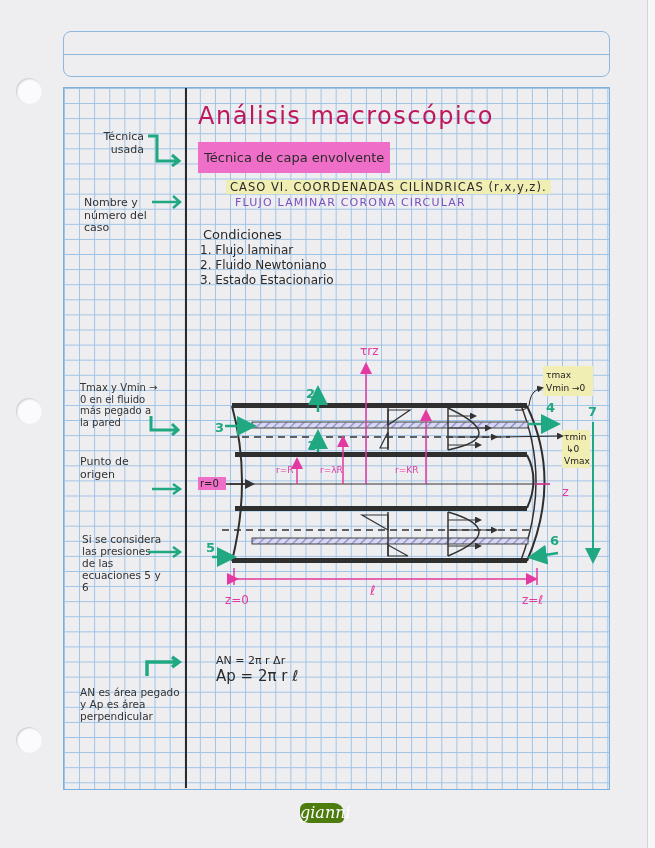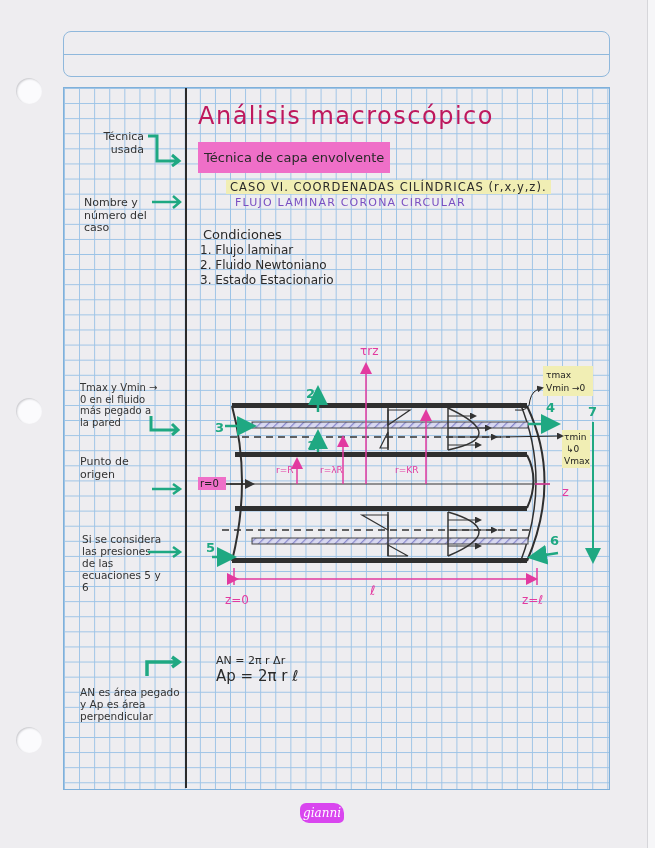--- a/index.html
+++ b/index.html
@@ -13,21 +13,21 @@
     background-image:linear-gradient(to right,#9cc3e6 1px,transparent 1px),linear-gradient(to bottom,#9cc3e6 1px,transparent 1px);
     background-size:15.1px 15.1px;}
   .margin-line{position:absolute;left:185px;top:88px;width:2px;height:700px;background:#2b2b2b;}
   .hw{position:absolute;font-family:"DejaVu Sans",sans-serif;color:#2a2a2a;white-space:nowrap;line-height:1.15;}
   .note{font-size:11px;color:#333;white-space:normal;}
   .purple{color:#7a4fc2;}
   .title{font-size:24px;letter-spacing:1.5px;color:#be185d;font-weight:normal;}
   .hl-pink{background:#ef6fc8;padding:8px 6px;}
   .hl-yellow{background:#f1eeb4;padding:0 4px;}
   .arrow{position:absolute;}
-  .logo{position:absolute;left:300px;top:803px;width:44px;height:20px;background:#d946ef;border-radius:6px 10px 5px 9px;color:#fff;font-style:italic;font-size:12px;text-align:center;line-height:20px;font-family:"DejaVu Serif",serif;}
+  .logo{position:absolute;left:300px;top:803px;width:44px;height:20px;background:#4d7c0f;border-radius:6px 10px 5px 9px;color:#fff;font-style:italic;font-size:16px;text-align:center;line-height:20px;font-family:"DejaVu Serif",serif;}
   svg text{font-family:"DejaVu Sans",sans-serif;}
 </style>
 </head>
 <body>
 
 <div class="page"></div>
 <div class="edge"></div>
 
 <div class="hole" style="top:78px"></div>
 <div class="hole" style="top:398px"></div>

